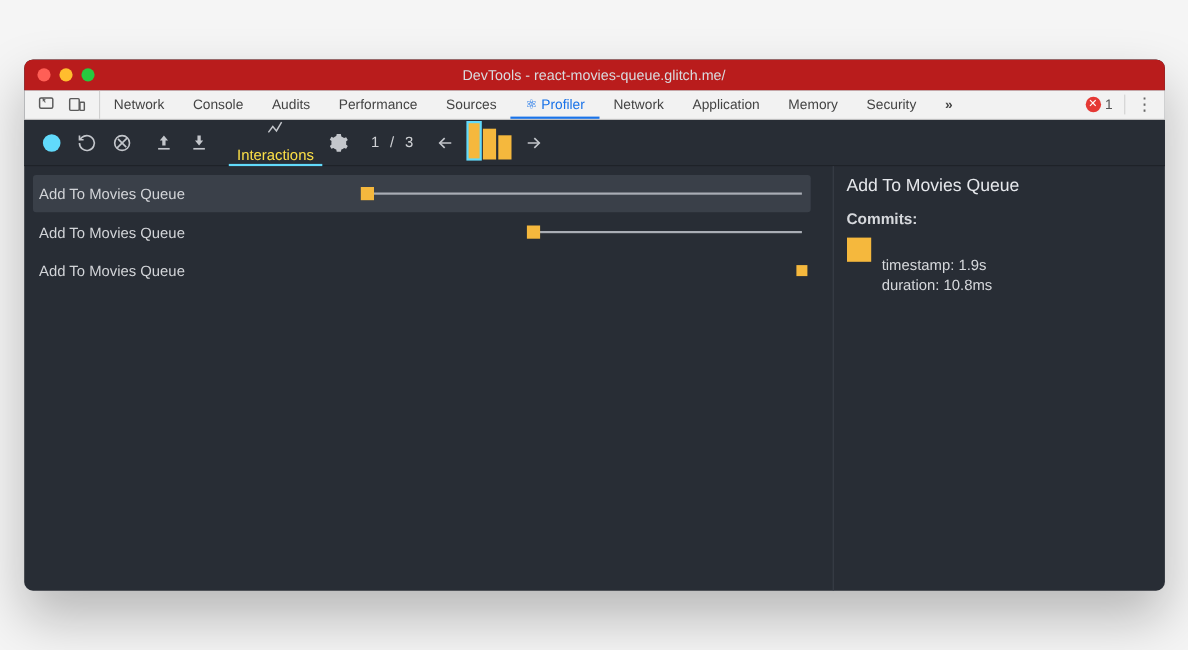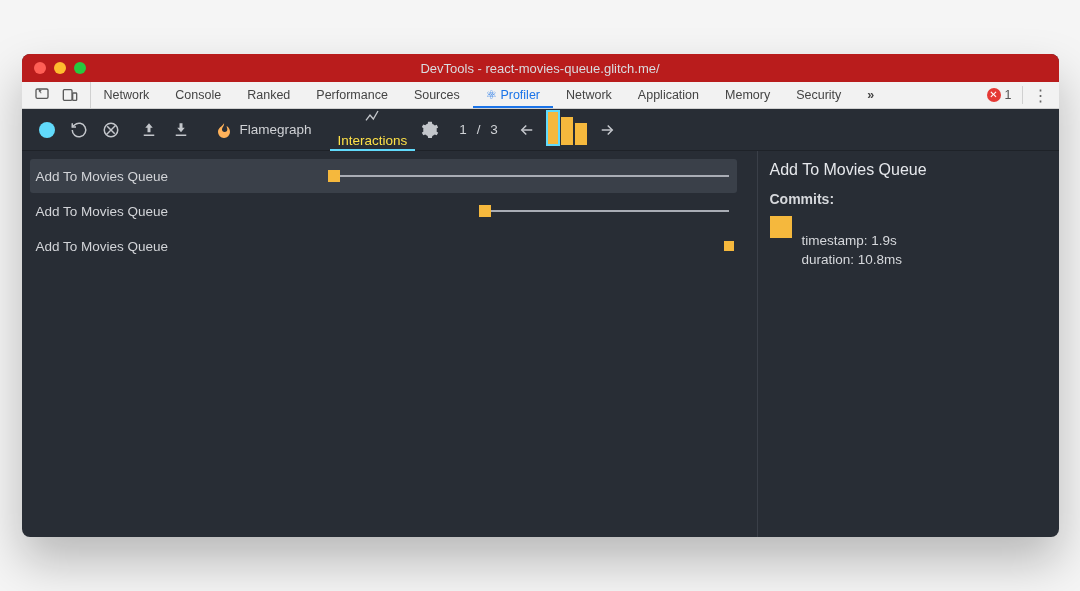--- a/index.html
+++ b/index.html
@@ -226,21 +226,21 @@
       <span class="iconbtn">
         <svg width="16" height="16" viewBox="0 0 24 24" fill="none" stroke="#5a5a5a" stroke-width="2">
           <rect x="2" y="4" width="13" height="16" rx="1.5"></rect>
           <rect x="16" y="9" width="6" height="11" rx="1"></rect>
         </svg>
       </span>
     </div>
     <div class="tabs">
       <div class="tab">Network</div>
       <div class="tab">Console</div>
-      <div class="tab">Ranked</div>
+      <div class="tab">Audits</div>
       <div class="tab">Performance</div>
       <div class="tab">Sources</div>
       <div class="tab active">⚛ Profiler</div>
       <div class="tab">Network</div>
       <div class="tab">Application</div>
       <div class="tab">Memory</div>
       <div class="tab">Security</div>
       <div class="tab" style="font-weight:bold">»</div>
     </div>
     <div class="spacer"></div>
@@ -280,28 +280,20 @@
       </span>
       <span class="pbtn">
         <svg width="18" height="18" viewBox="0 0 24 24" fill="#c3c6cb">
             <path d="M12 15l5-6h-3V3h-4v6H7l5 6z"></path>
             <rect x="5" y="18" width="14" height="2"></rect>
           </svg>
       </span>
     </div>
     <div style="width:8px"></div>
     <div class="pseg">
-      <span class="pitem">
-        <span>
-          <svg width="16" height="16" viewBox="0 0 24 24" fill="#ffb25a">
-              <path d="M12 2c1 4-3 5-3 9a4 4 0 0 0 8 0c0-2-1-3-1-5 3 2 5 5 5 9a9 9 0 1 1-18 0c0-6 6-8 9-13z"></path>
-            </svg>
-        </span>
-        <span>Flamegraph</span>
-      </span>
       <span class="pitem active">
         <span>
           <svg width="18" height="16" viewBox="0 0 24 24" fill="none" stroke="#c3c6cb" stroke-width="2">
               <path d="M3 17l6-8 5 6 7-12"></path>
             </svg>
         </span>
         <span>Interactions</span>
       </span>
     </div>
     <span class="pbtn">

